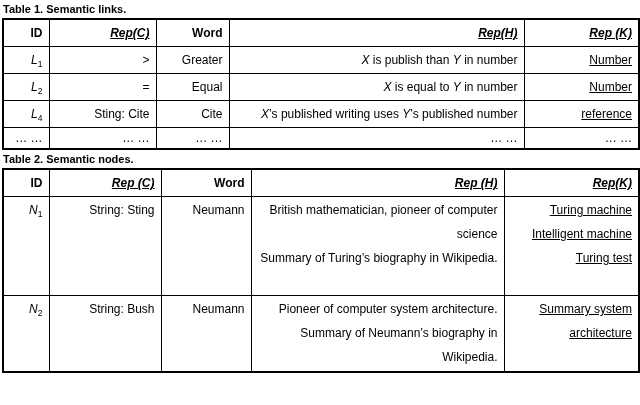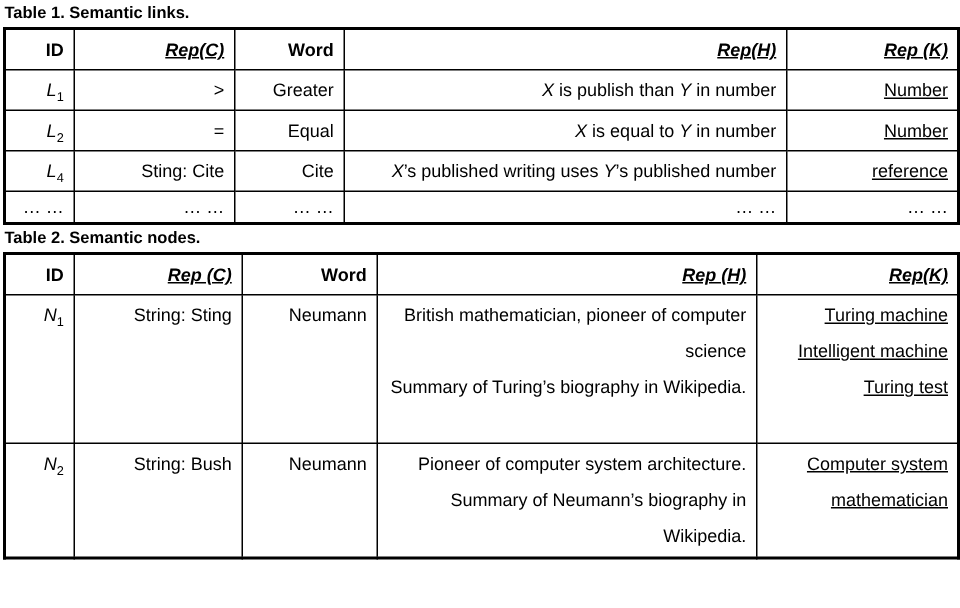--- a/index.html
+++ b/index.html
@@ -125,18 +125,18 @@
     </td>
   </tr>
   <tr class="rowN2">
     <td><i>N</i><sub>2</sub></td>
     <td>String: Bush</td>
     <td>Neumann</td>
     <td class="just">
       <p>Pioneer of computer system architecture. Summary of Neumann’s biography in Wikipedia.</p>
     </td>
     <td class="just">
-      <span class="u">Computer system mathematician</span>
+      <span class="u">Summary system architecture</span>
     </td>
   </tr>
 
 </tbody>
   </table>
 
 </body></html>

